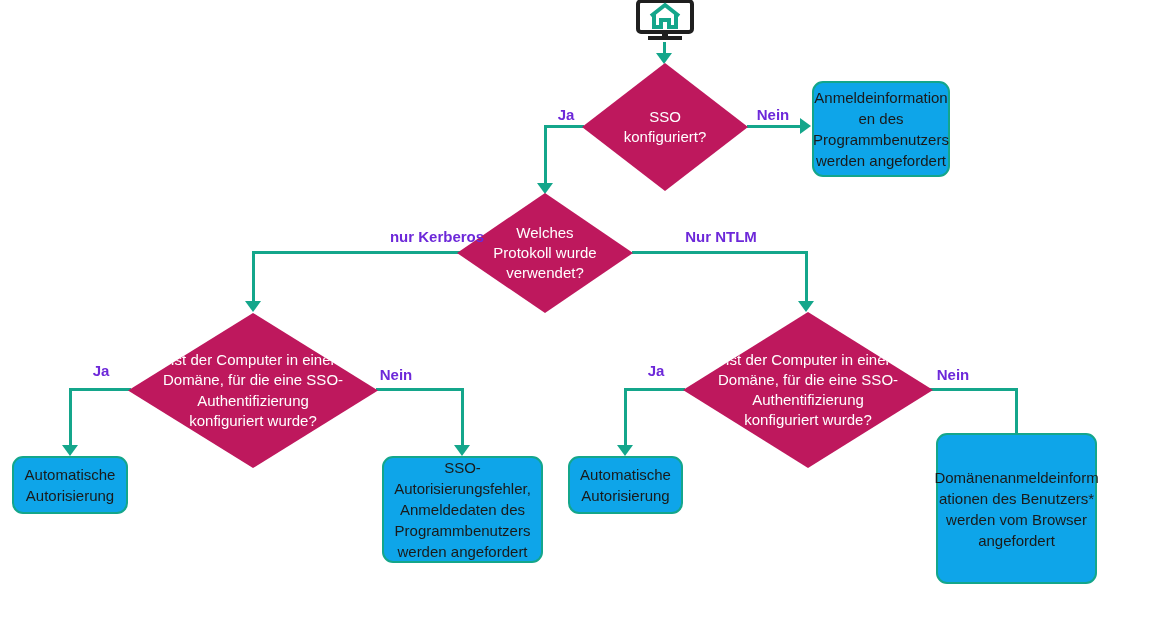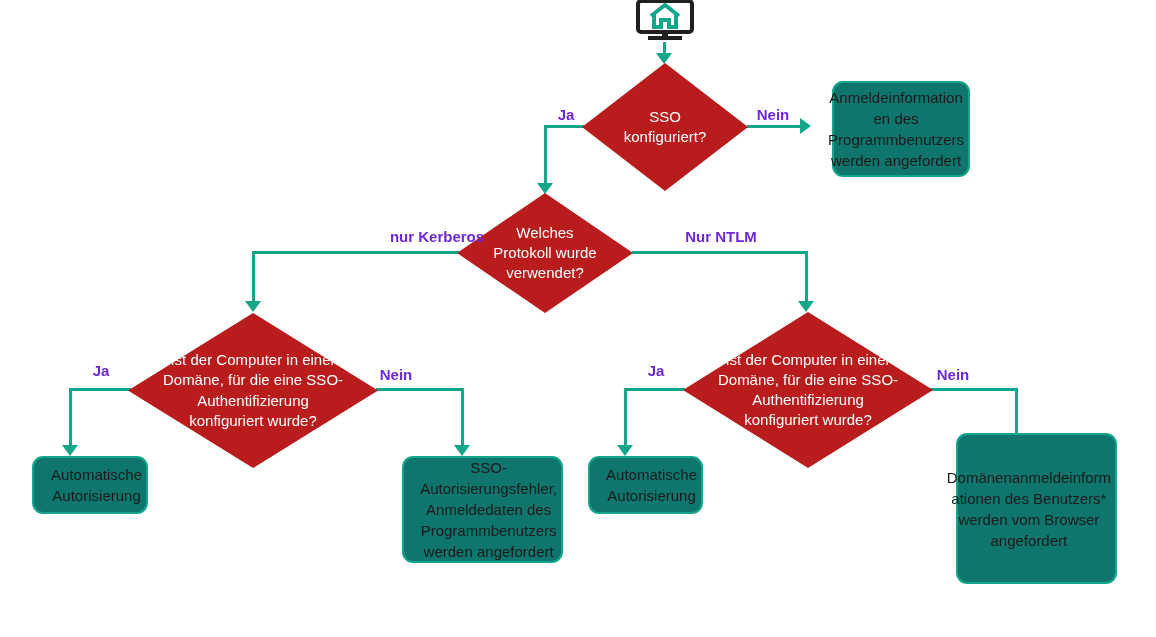--- a/index.html
+++ b/index.html
@@ -12,29 +12,29 @@
   .seg.h{height:3px;}
   .seg.v{width:3px;}
   
   .arrow-down{position:absolute;width:0;height:0;
     border-left:8px solid transparent;border-right:8px solid transparent;
     border-top:11px solid #14A68B;}
   .arrow-right{position:absolute;width:0;height:0;
     border-top:8px solid transparent;border-bottom:8px solid transparent;
     border-left:11px solid #14A68B;}
   
-  .diamond{position:absolute;background:#b91c1c;
+  .diamond{position:absolute;background:#be185d;
     clip-path:polygon(50% 0,100% 50%,50% 100%,0 50%);
     display:flex;align-items:center;justify-content:center;}
   .diamond .dtext{color:#ffffff;font-size:15px;line-height:1.35;text-align:center;
     white-space:pre-line;}
   
   .resbox{position:absolute;border:2.5px solid #14A68B;border-radius:11px;
-    background:#0f766e;display:flex;align-items:center;justify-content:flex-end;
-    box-sizing:border-box;margin-left:20px;}
+    background:#0ea5e9;display:flex;align-items:center;justify-content:center;
+    box-sizing:border-box;}
   .resbox .btext{color:#1a1a1a;font-size:15px;line-height:1.4;text-align:center;
     white-space:pre-line;padding:2px 4px;}
   
   .elabel{position:absolute;color:#6d28d9;font-size:15px;font-weight:600;
     white-space:nowrap;transform:translateX(-50%);}
 </style>
 </head>
 <body>
 
 <div class="stage">

